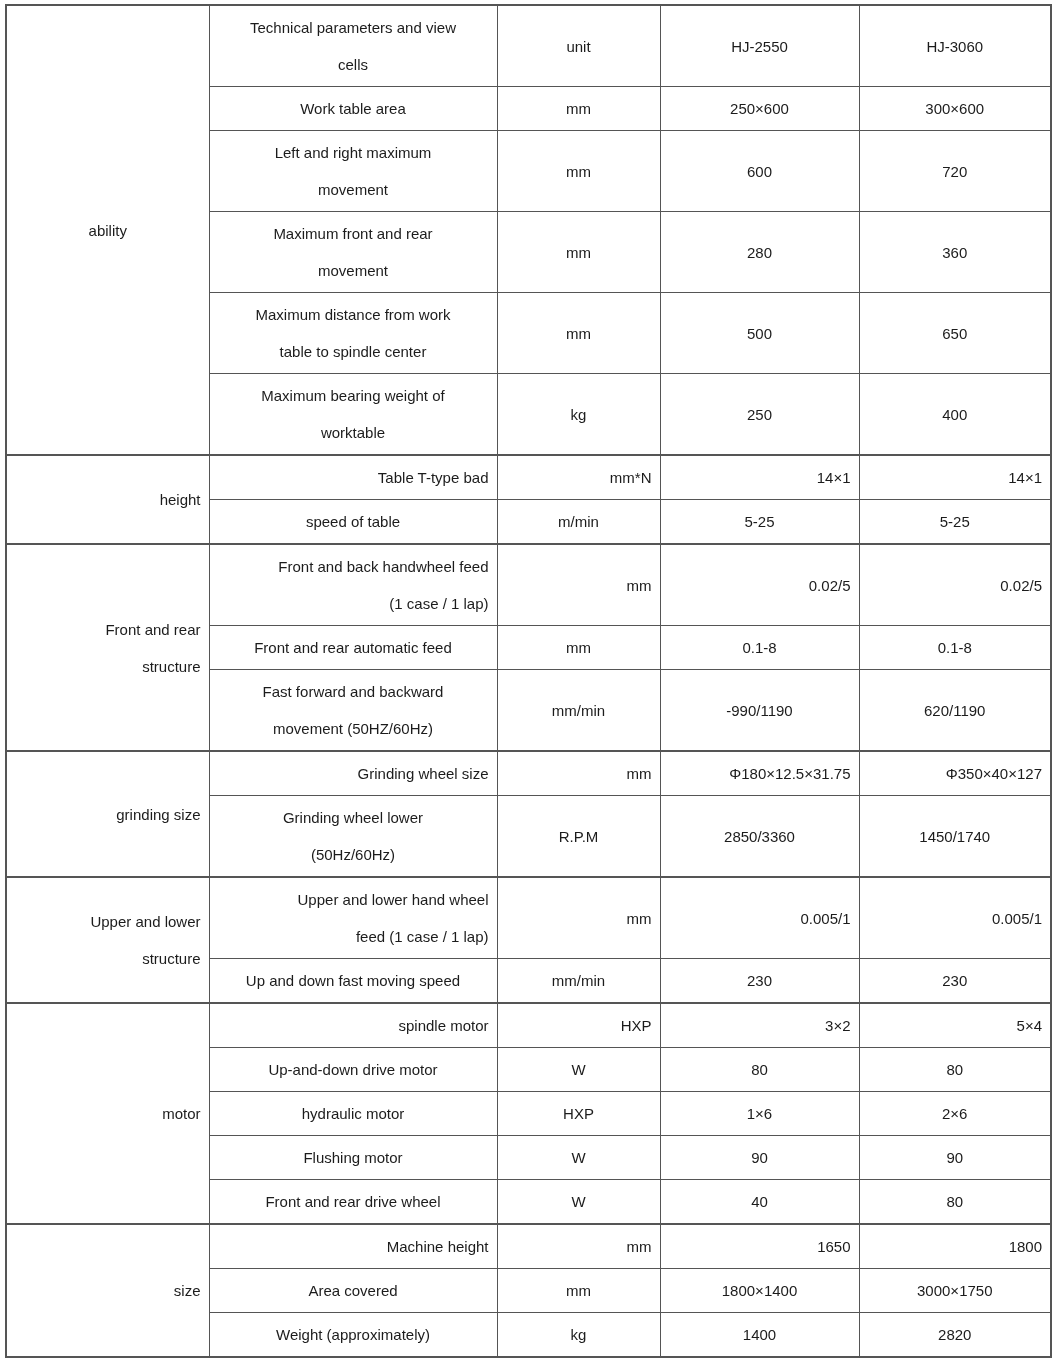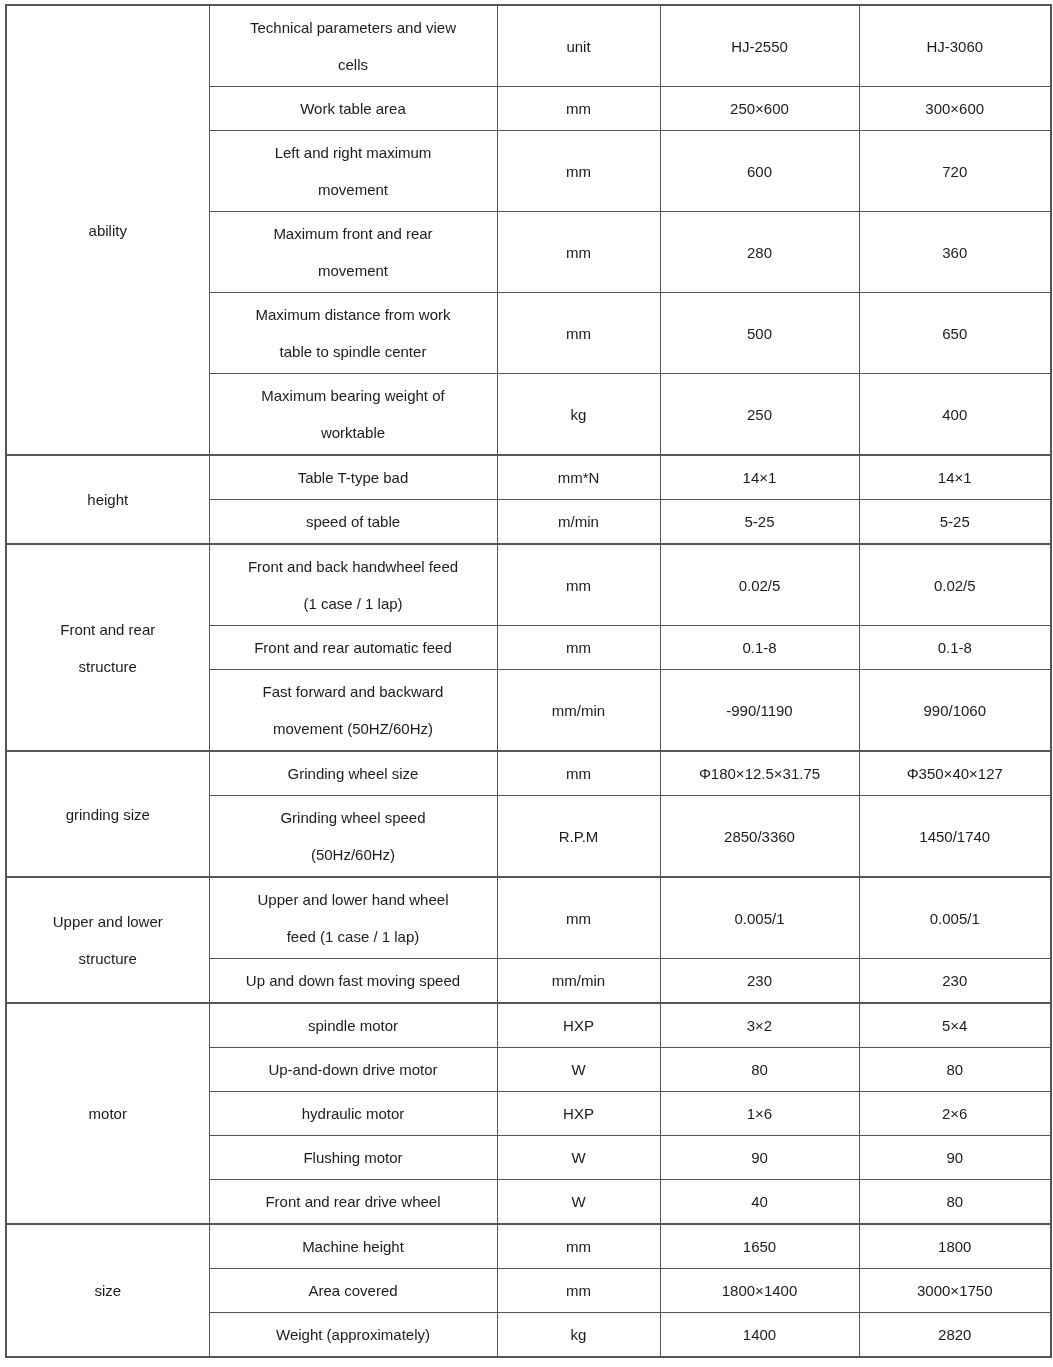--- a/index.html
+++ b/index.html
@@ -29,20 +29,21 @@
     vertical-align: middle;
     padding: 3px 8px;
     line-height: 37px;
     white-space: pre-line;
     overflow: hidden;
     box-sizing: border-box;
   }
   
   tr.section-start > td {
     border-top: 2px solid #555555;
+    text-align: right;
   }
   td.cat {
     
   }
 </style>
 </head>
 <body>
 
 <div class="page">
   <table class="spec">
@@ -123,31 +124,31 @@
           <td>Front and rear automatic feed</td>
           <td>mm</td>
           <td>0.1-8</td>
           <td>0.1-8</td>
         </tr>
         <tr>
           <td>Fast forward and backward
 movement (50HZ/60Hz)</td>
           <td>mm/min</td>
           <td>-990/1190</td>
-          <td>990/1060</td>
+          <td>620/1190</td>
         </tr>
         <tr class="section-start">
           <td class="cat" rowspan="2">grinding size</td>
           <td>Grinding wheel size</td>
           <td>mm</td>
           <td>Φ180×12.5×31.75</td>
           <td>Φ350×40×127</td>
         </tr>
         <tr>
-          <td>Grinding wheel speed
+          <td>Grinding wheel lower
 (50Hz/60Hz)</td>
           <td>R.P.M</td>
           <td>2850/3360</td>
           <td>1450/1740</td>
         </tr>
         <tr class="section-start">
           <td class="cat" rowspan="2">Upper and lower
 structure</td>
           <td>Upper and lower hand wheel
 feed (1 case / 1 lap)</td>

